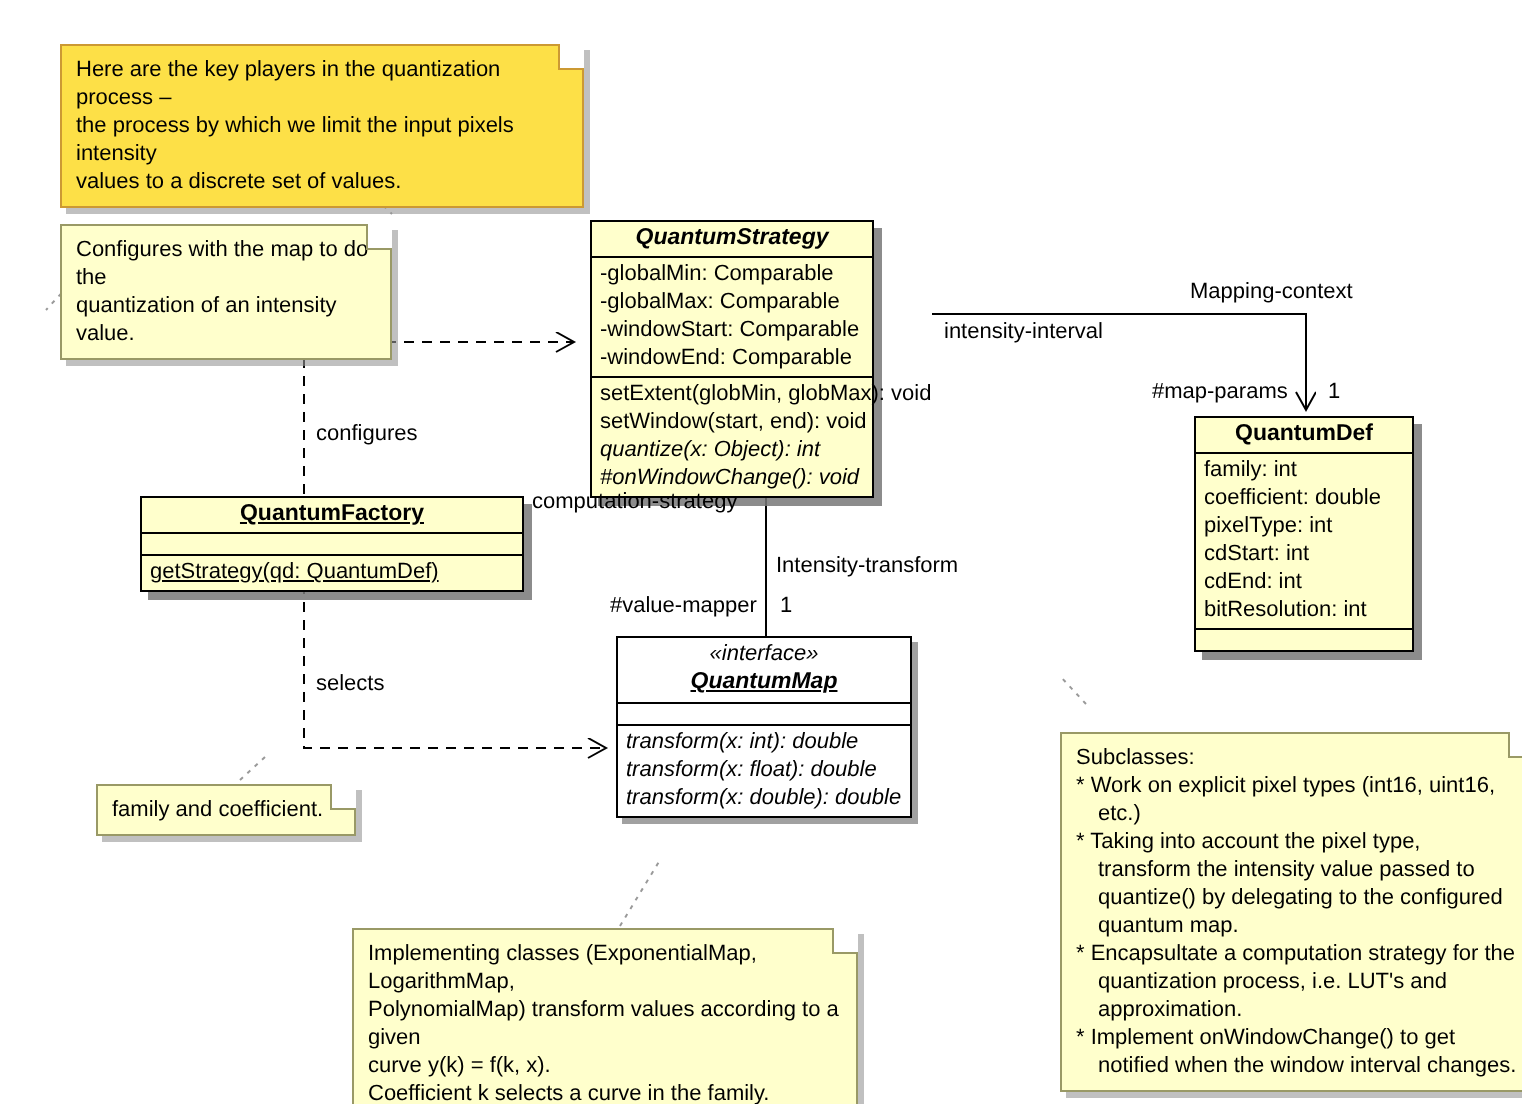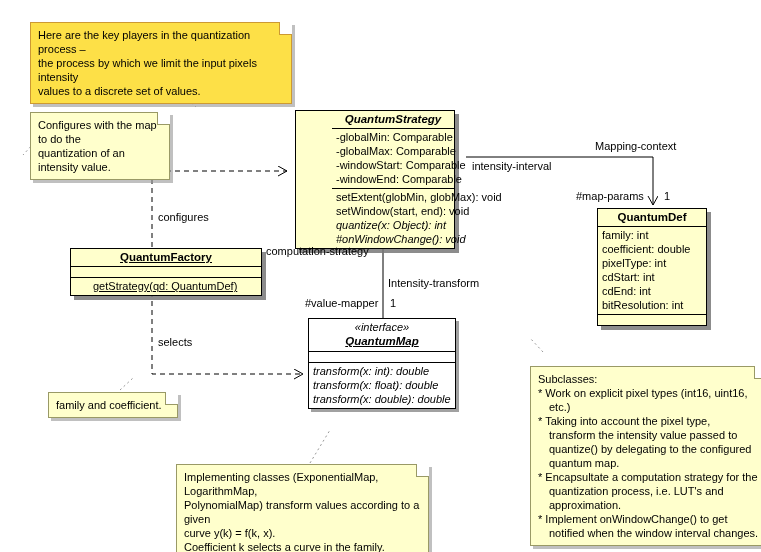--- a/index.html
+++ b/index.html
@@ -74,21 +74,21 @@
     padding: 1px 4px 2px 4px;
   }
   .uml-compartment:last-child { border-bottom: none; }
   .uml-compartment.empty { height: 10px; padding: 0; }
   .uml-row {
     white-space: nowrap;
     line-height: 14px;
     font-size: 11px;
   }
   .uml-row.ital { font-style: italic; }
-  .uml-row.under { text-decoration: underline; margin-left: 18px; }
+  .uml-row.under { text-decoration: underline; }
 
   
   .note {
     position: absolute;
     box-sizing: border-box;
     background: #ffffcc;
     border: 1px solid #999966;
     box-shadow: 3px 3px 0 0 rgba(150,150,150,0.6);
     padding: 5px 7px 5px 7px;
     line-height: 14px;
@@ -190,21 +190,21 @@
     </g>
   </svg>
 
   <div class="note topnote" style="left:30px; top:22px; width:262px;">
     <span class="fold"></span>
     <p>Here are the key players in the quantization process –</p>
     <p>the process by which we limit the input pixels intensity</p>
     <p>values to a discrete set of values.</p>
   </div>
 
-  <div class="note" style="left:30px; top:112px; width:140px;">
+  <div class="note" style="left:30px; top:112px; width:166px;">
     <span class="fold"></span>
     <p>Configures with the map to do the</p>
     <p>quantization of an intensity value.</p>
   </div>
 
   <div class="note" style="left:48px; top:392px; width:130px;">
     <span class="fold"></span>
     <p>family and coefficient.</p>
   </div>
 
@@ -218,21 +218,21 @@
 
   <div class="note" style="left:530px; top:366px; width:237px;">
     <span class="fold"></span>
     <p>Subclasses:</p>
     <span class="bullet-line">* Work on explicit pixel types (int16, uint16, etc.)</span>
     <span class="bullet-line">* Taking into account the pixel type, transform the intensity value passed to quantize() by delegating to the configured quantum map.</span>
     <span class="bullet-line">* Encapsultate a computation strategy for the quantization process, i.e. LUT's and approximation.</span>
     <span class="bullet-line">* Implement onWindowChange() to get notified when the window interval changes.</span>
   </div>
 
-  <div class="uml-class" style="left:295px; top:110px; width:160px;padding-left:36px;">
+  <div class="uml-class" style="left:295px; top:110px; width:142px;">
     <div class="uml-name">QuantumStrategy</div>
     <div class="uml-compartment">
       <div class="uml-row">-globalMin: Comparable</div>
       <div class="uml-row">-globalMax: Comparable</div>
       <div class="uml-row">-windowStart: Comparable</div>
       <div class="uml-row">-windowEnd: Comparable</div>
     </div>
     <div class="uml-compartment">
       <div class="uml-row">setExtent(globMin, globMax): void</div>
       <div class="uml-row">setWindow(start, end): void</div>

